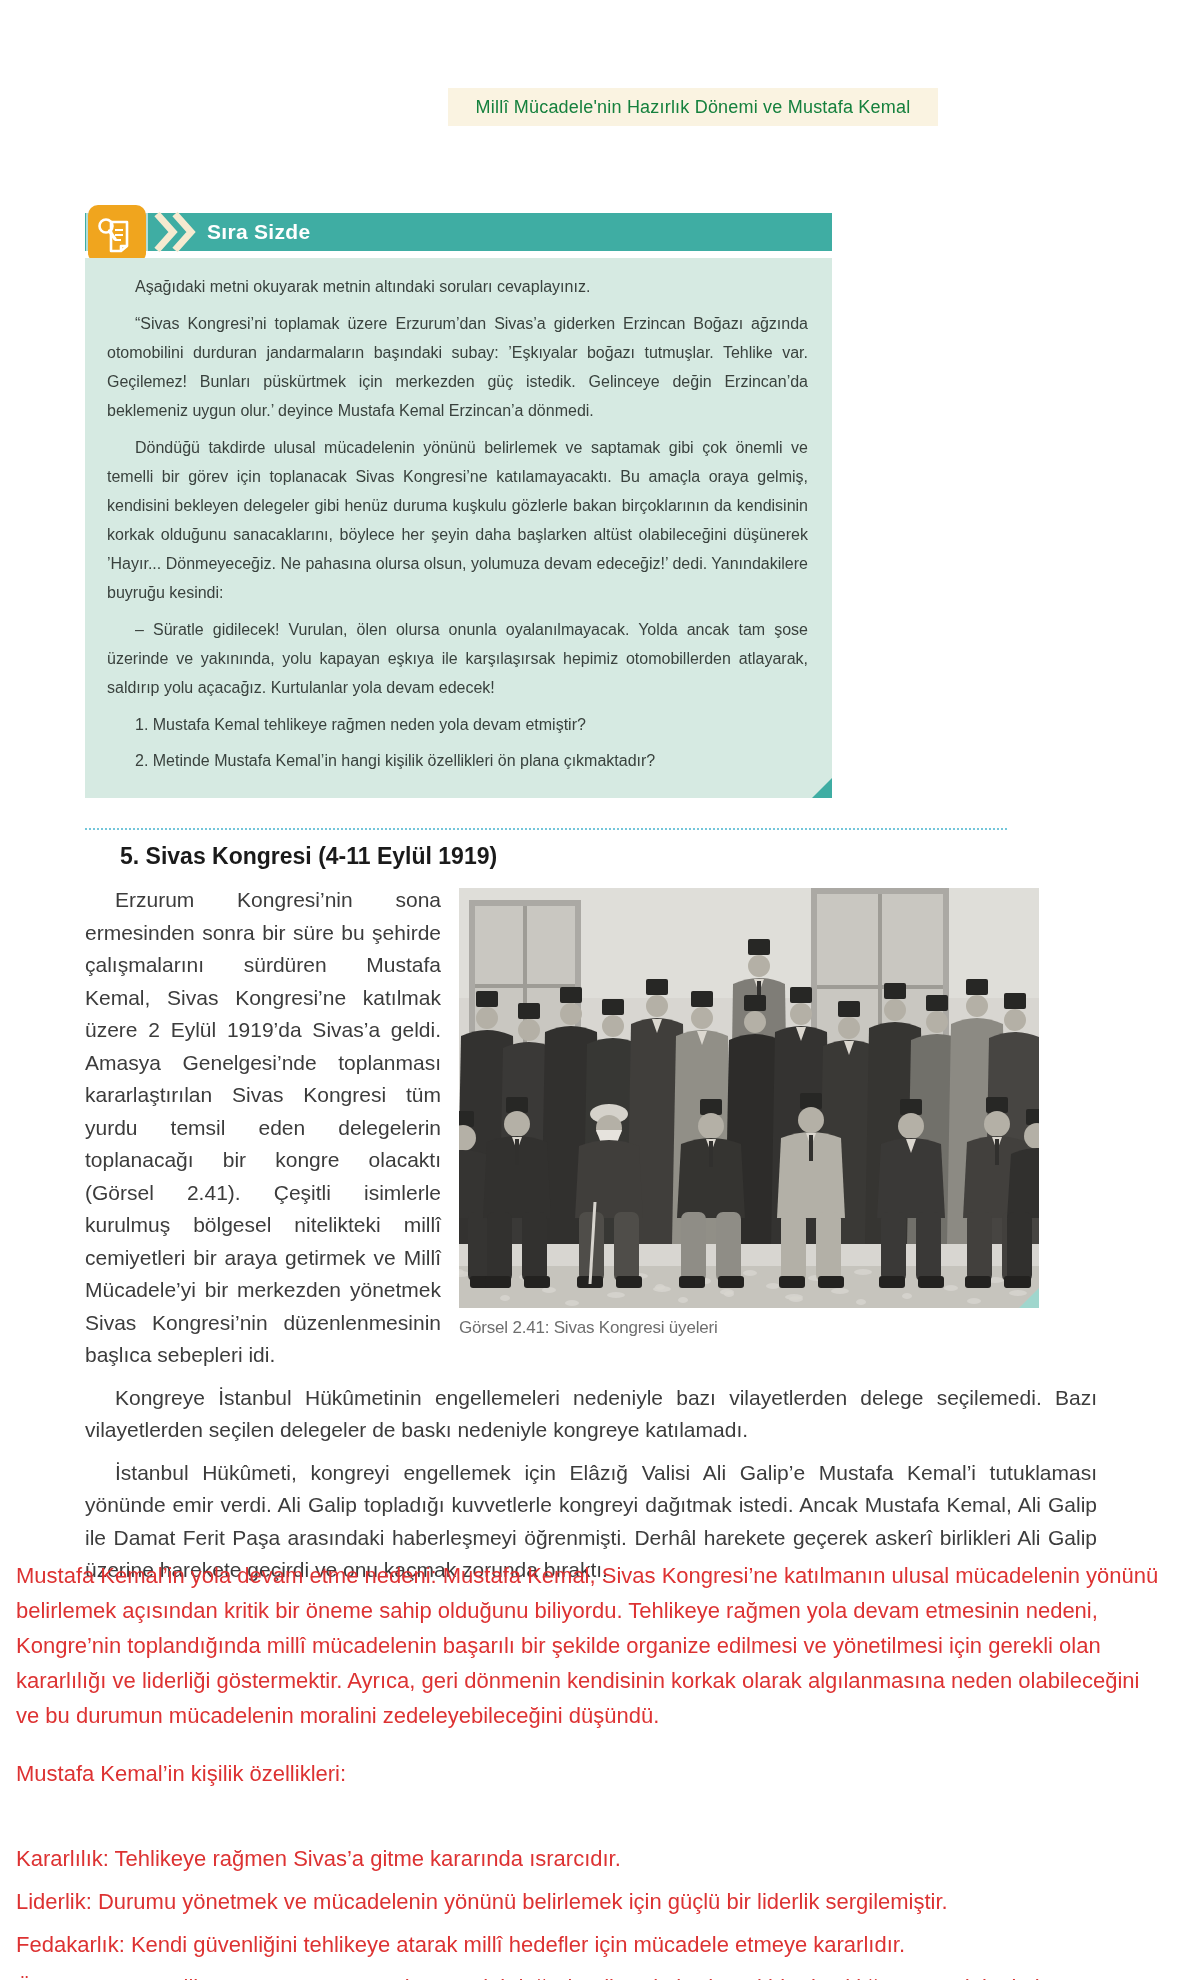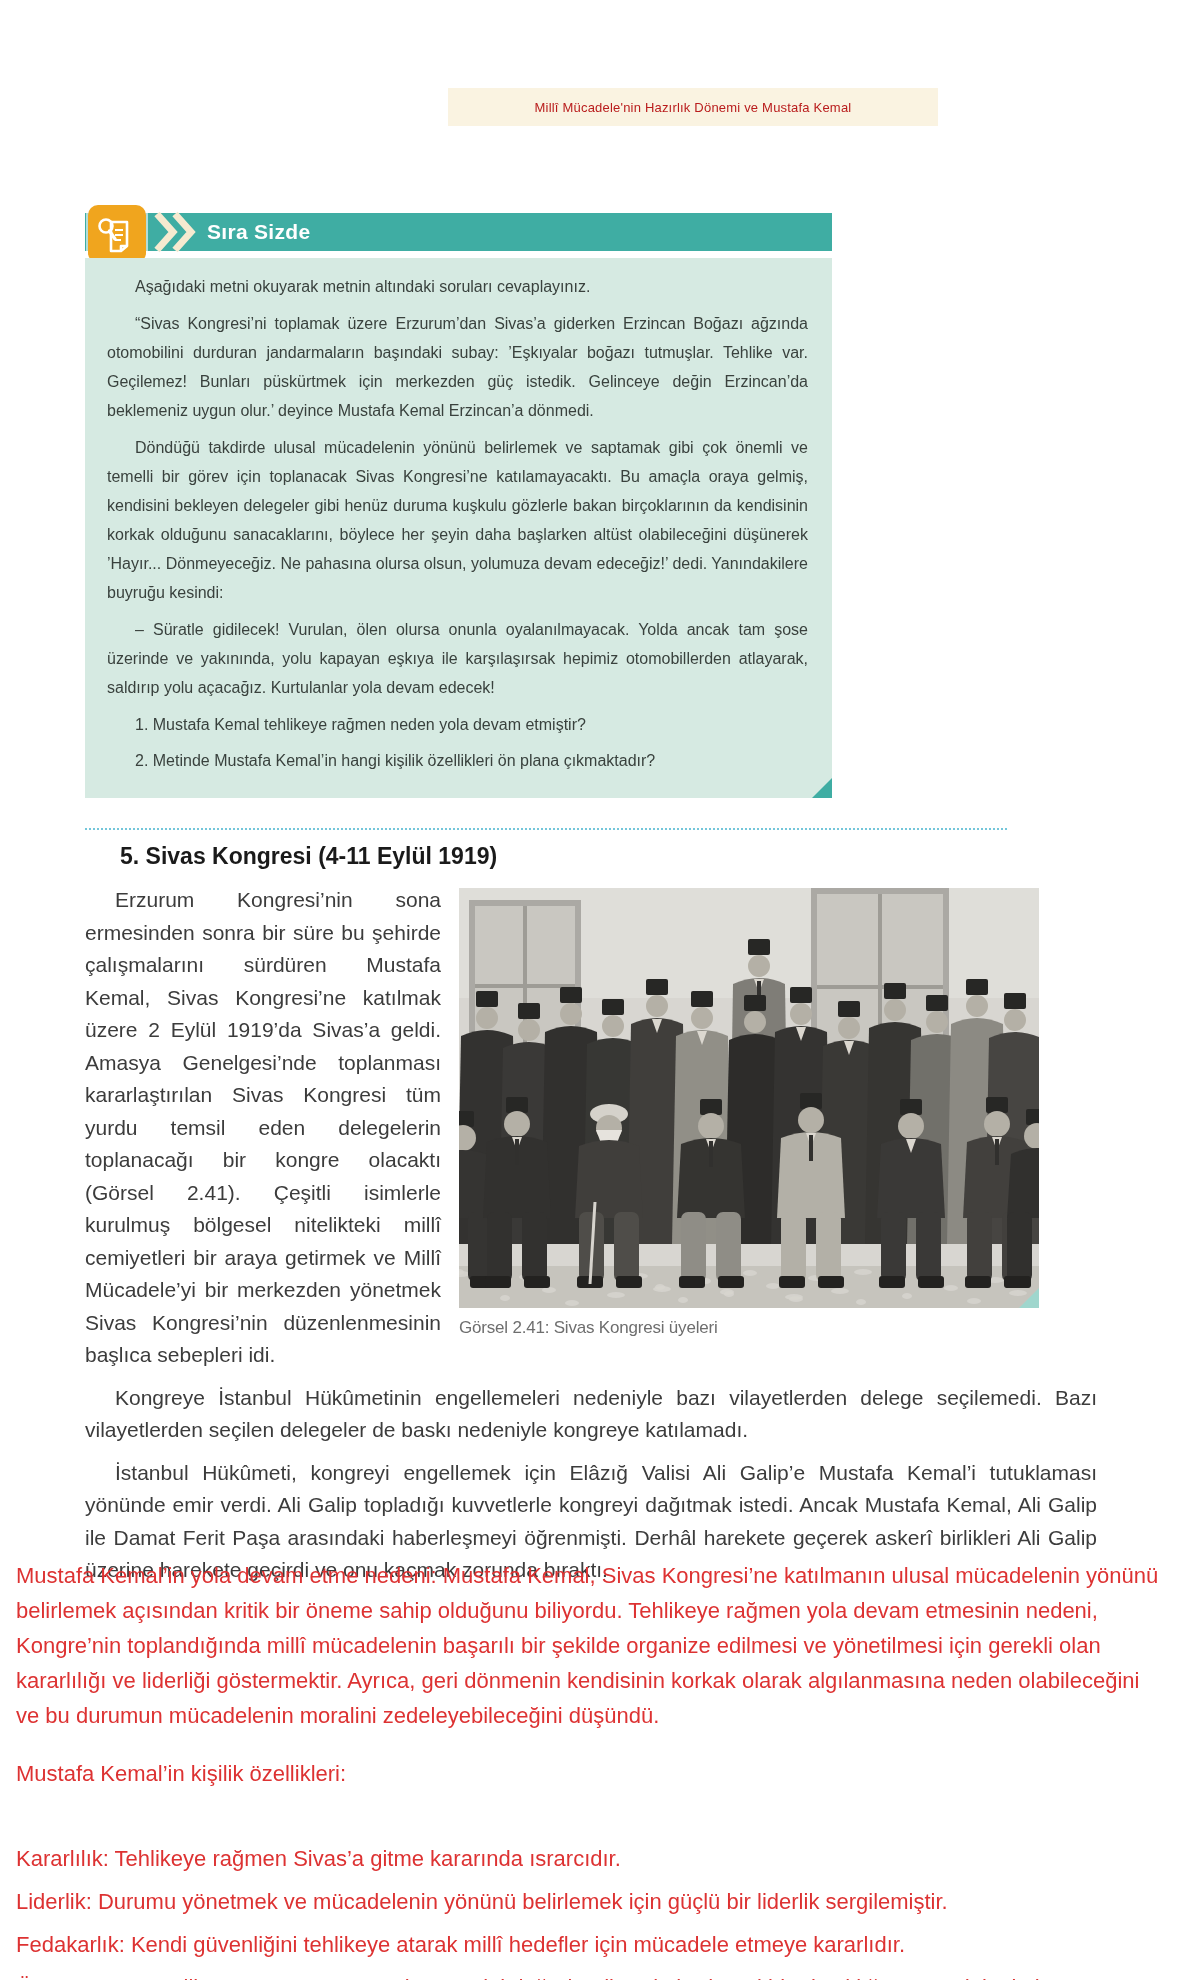--- a/index.html
+++ b/index.html
@@ -6,21 +6,21 @@
   .page{
     position:relative; width:1180px; height:1980px; margin:0 auto;
     background:#ffffff; overflow:hidden;
     font-family:"Liberation Sans", sans-serif; color:#3c3c3c;
   }
   
   .top-band{
     position:absolute; top:88px; left:448px; width:490px; height:38px;
     background:#faf3e1; display:flex; align-items:center; justify-content:center;
   }
-  .top-band span{ color:#b91c1c; font-size:13px; letter-spacing:.2px; }
+  .top-band span{ color:#15803d; font-size:18px; letter-spacing:.2px; }
 
   
   .ss-wrap{ position:absolute; left:85px; top:213px; width:747px; }
   .ss-header{ position:relative; height:38px; background:#3fada3; }
   .ss-icon{
     position:absolute; left:3px; top:-8px; width:58px; height:58px;
     background:#f0a51e; border-radius:10px; display:flex; align-items:center; justify-content:center;
     box-shadow:0 0 0 2px rgba(255,255,255,.6);
   }
   .ss-chevrons{ position:absolute; left:66px; top:-2px; }

